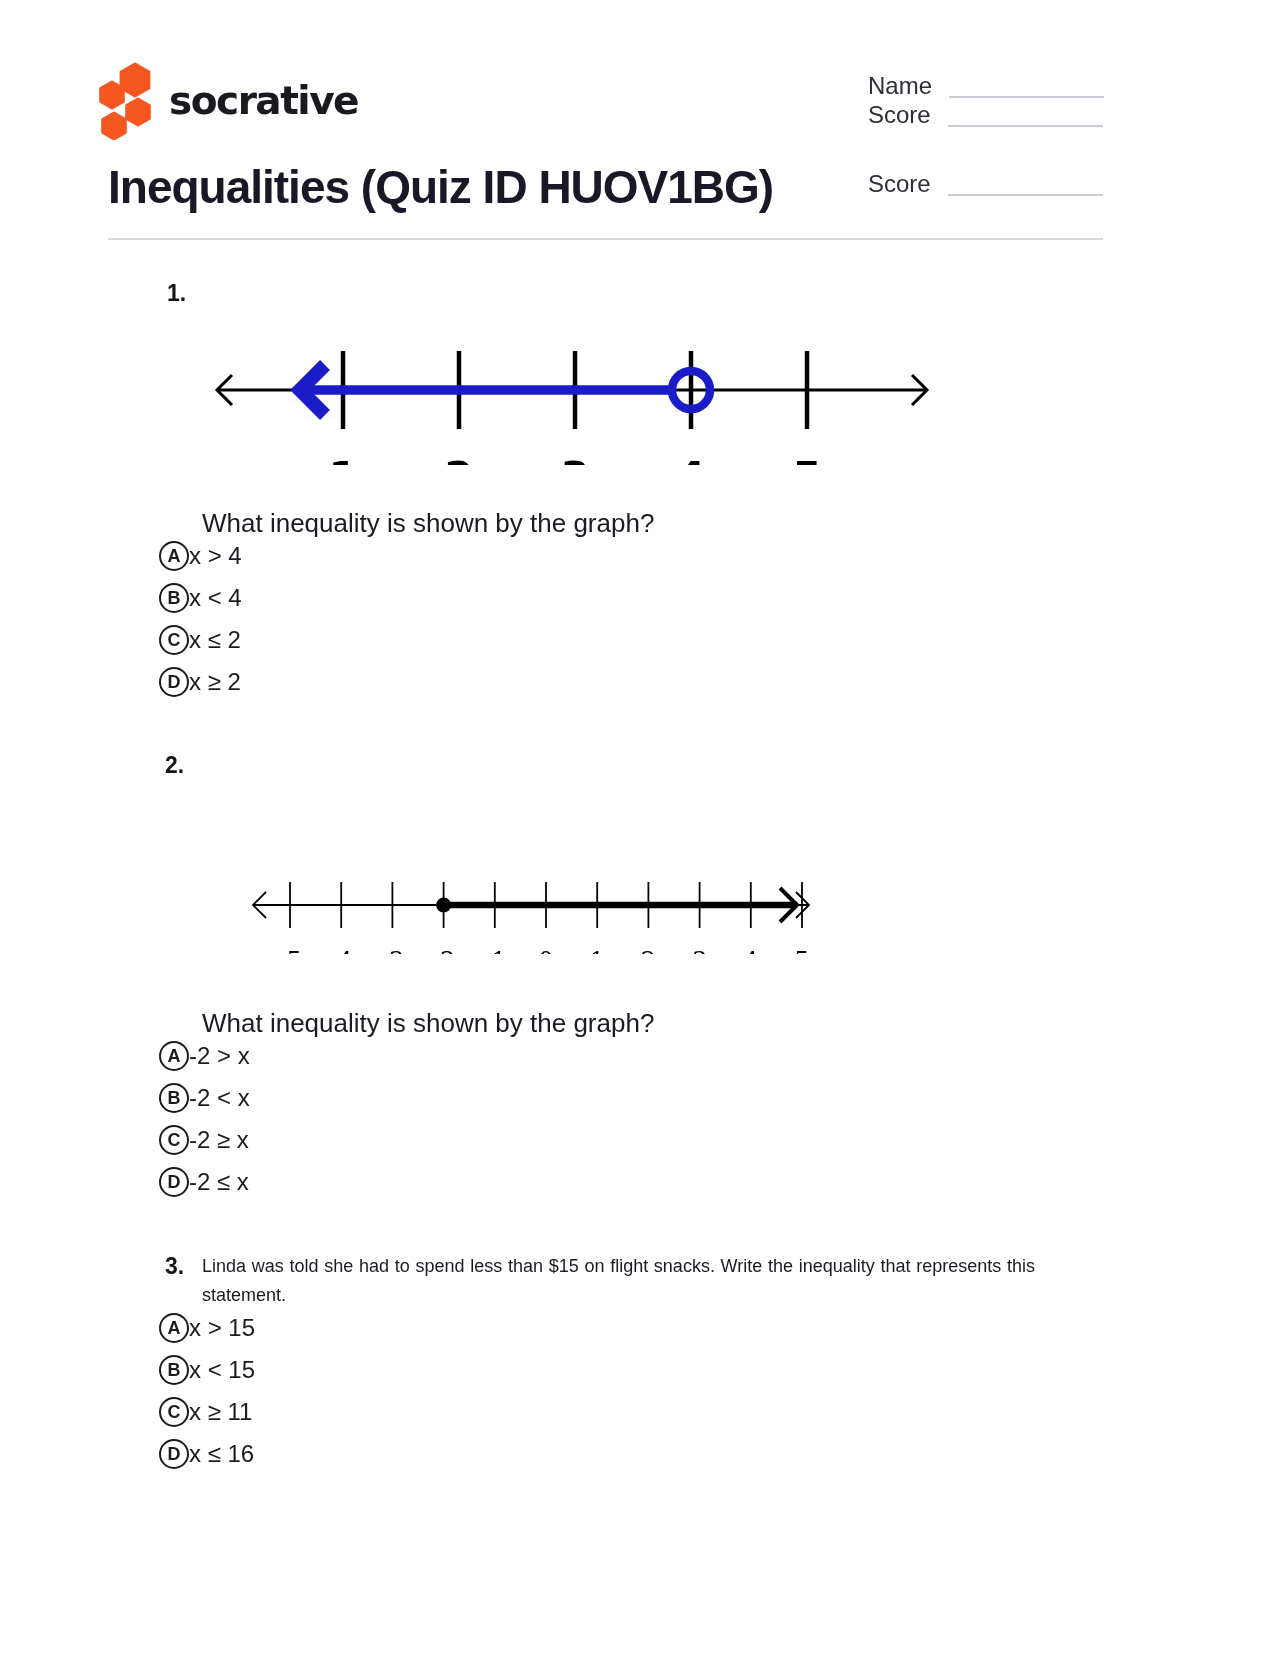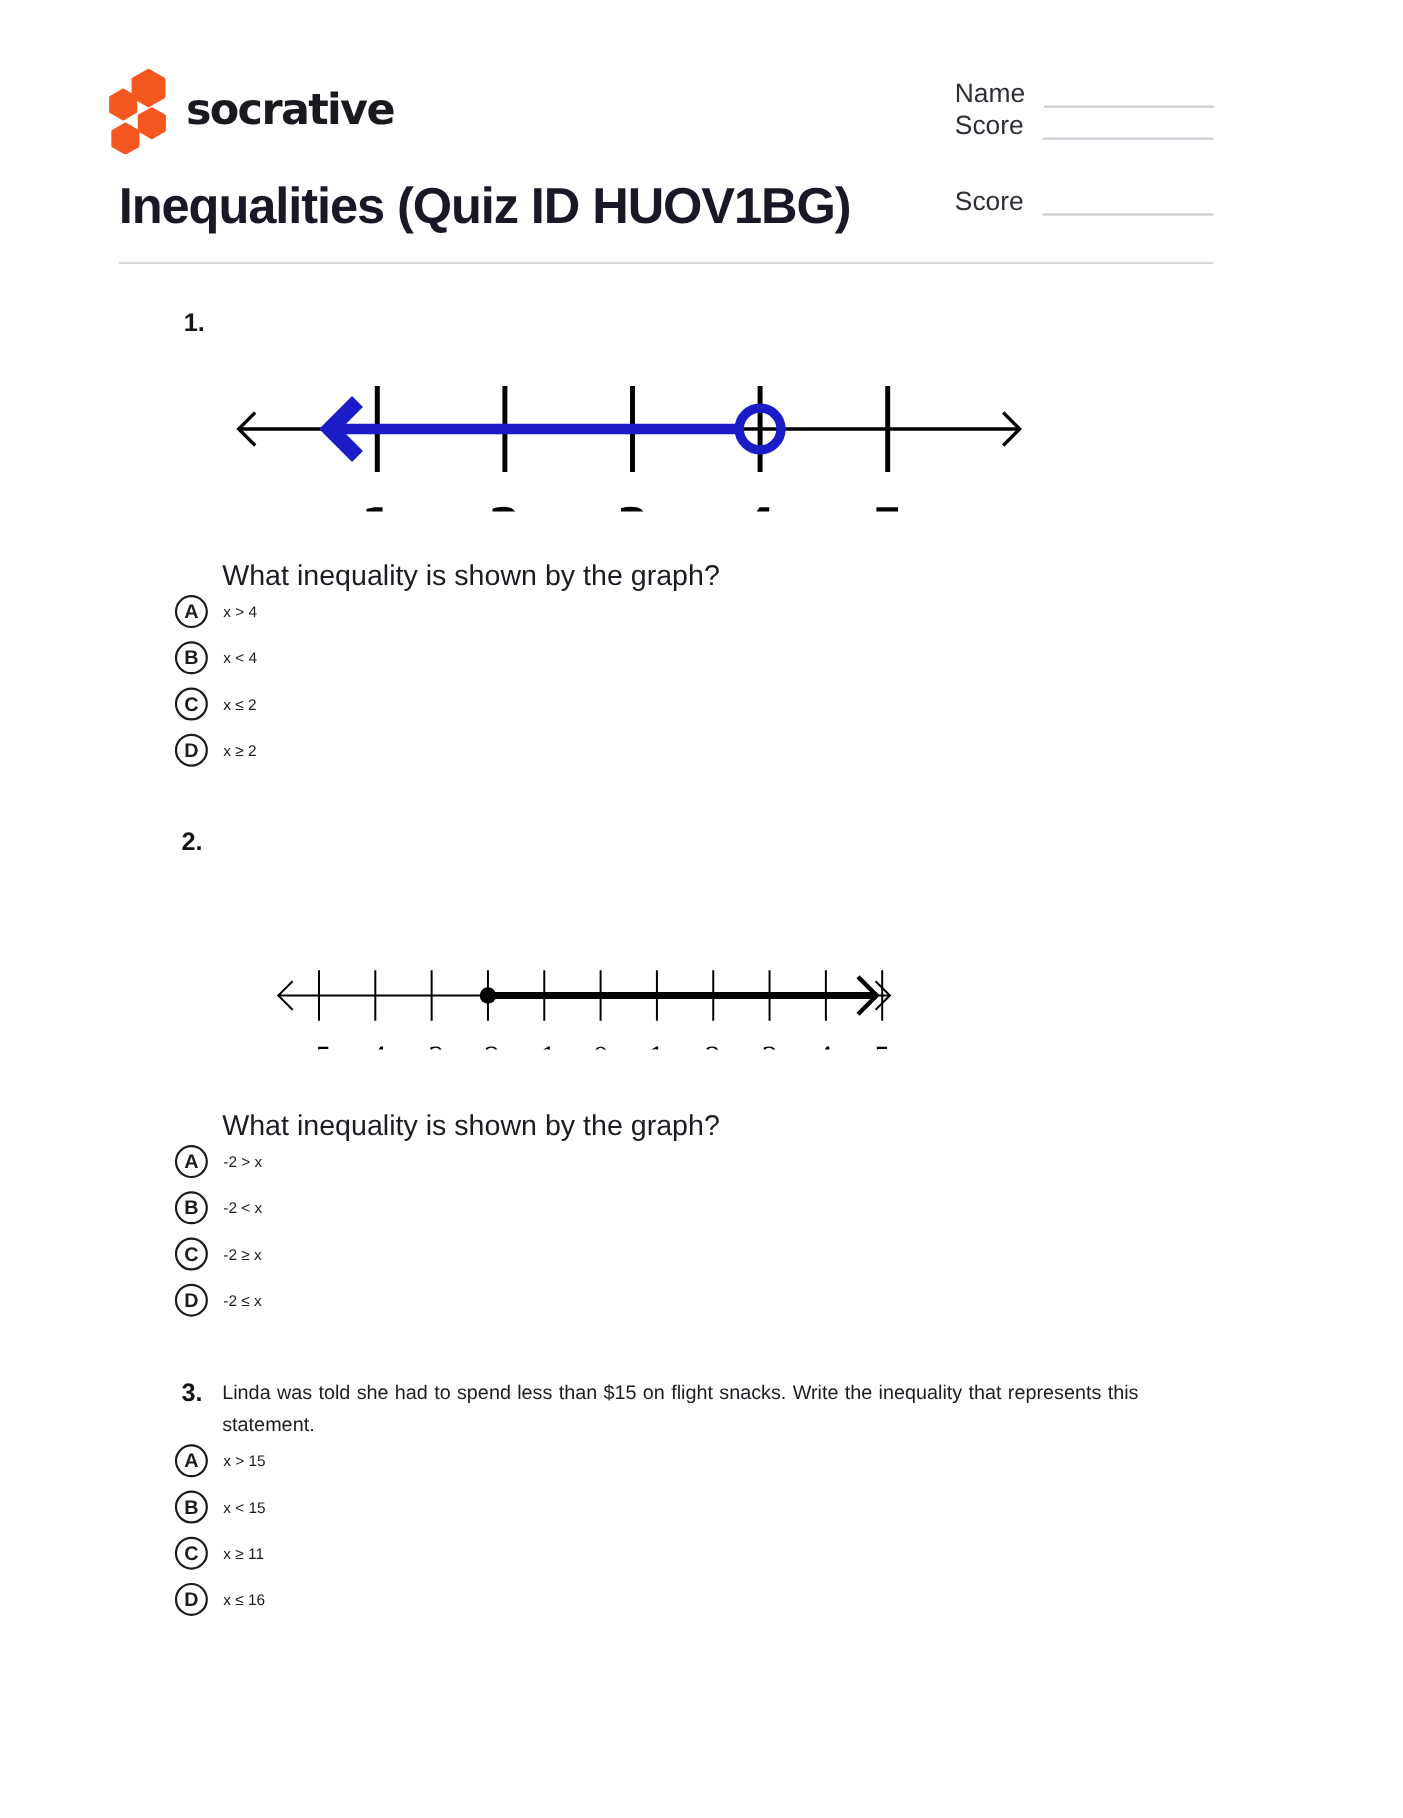--- a/index.html
+++ b/index.html
@@ -35,21 +35,21 @@
   .qnum { font-size:23px; font-weight:700; color:#141419; }
   .prompt { font-size:26px; color:#1b1b22; white-space:nowrap; }
   .statement { font-size:18px; color:#1b1b22; width:833px; line-height:29px; text-align:justify; }
   .opts { display:flex; flex-direction:column; }
   .opt { display:flex; align-items:center; height:30px; margin-bottom:12px; }
   .bubble {
     width:30px; height:30px; border:2px solid #1c1c1c; border-radius:50%;
     display:flex; align-items:center; justify-content:center;
     font-size:18px; font-weight:700; color:#1c1c1c; flex:0 0 30px;
   }
-  .opt-text { margin-left:14px; font-size:14px; color:#1b1b22; white-space:nowrap; }
+  .opt-text { font-size:24px; color:#1b1b22; white-space:nowrap; }
 
   .nl { display:block; }
 </style>
 </head>
 <body>
 
 <div class="abs logo">
   <svg viewBox="0 0 64 80" aria-hidden="true">
     <polygon points="37,4 50.9,12 50.9,28 37,36 23.1,28 23.1,12" fill="#f4571f"></polygon>
     <polygon points="14,22 25.3,28.5 25.3,41.5 14,48 2.7,41.5 2.7,28.5" fill="#f4571f"></polygon>

